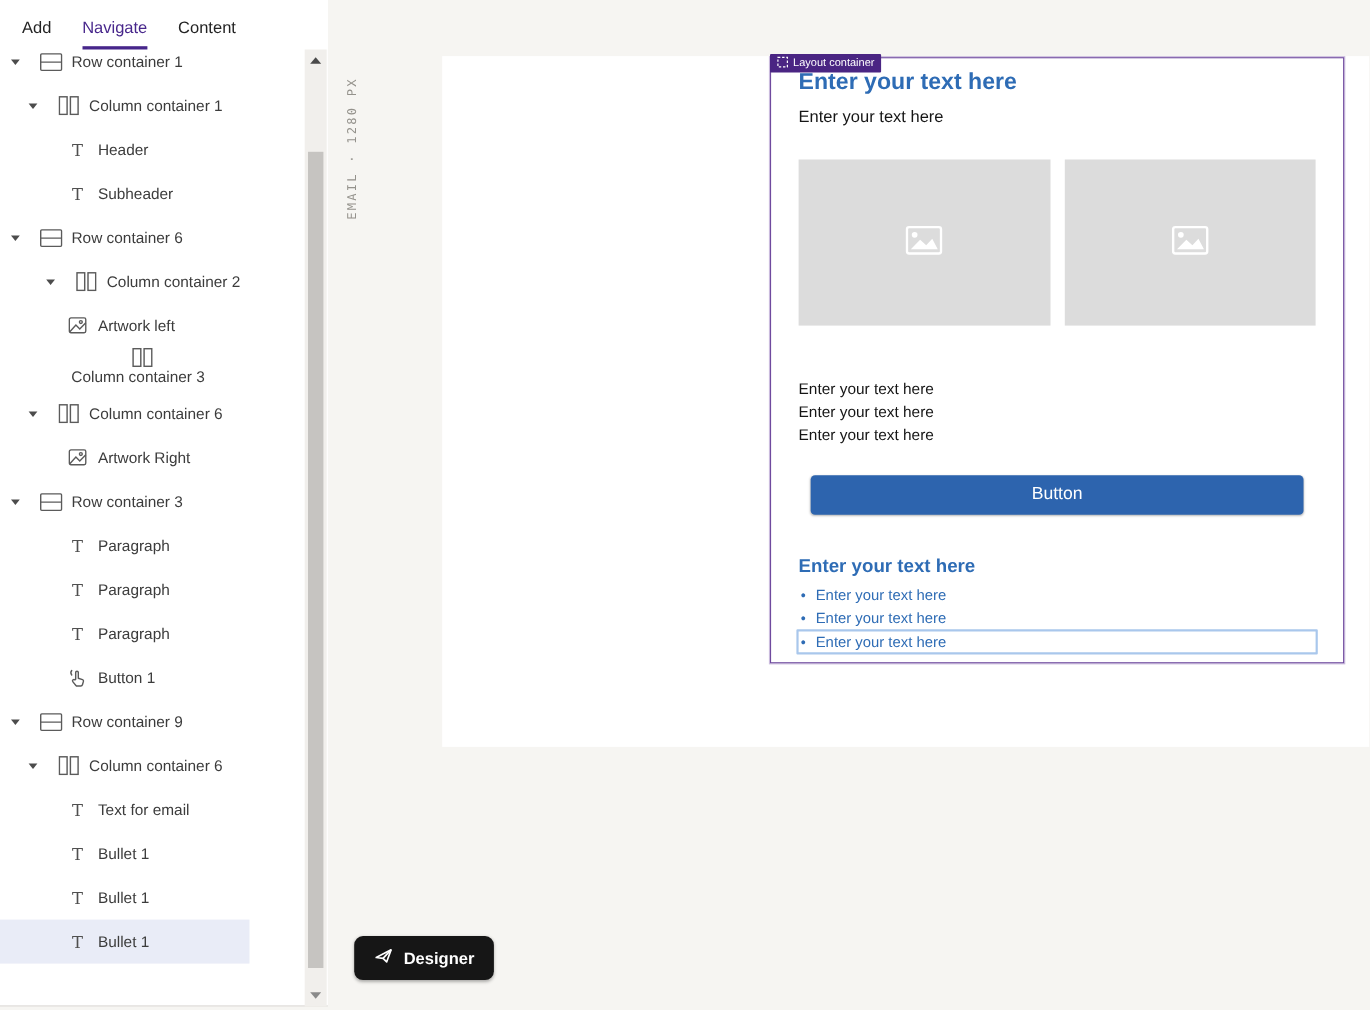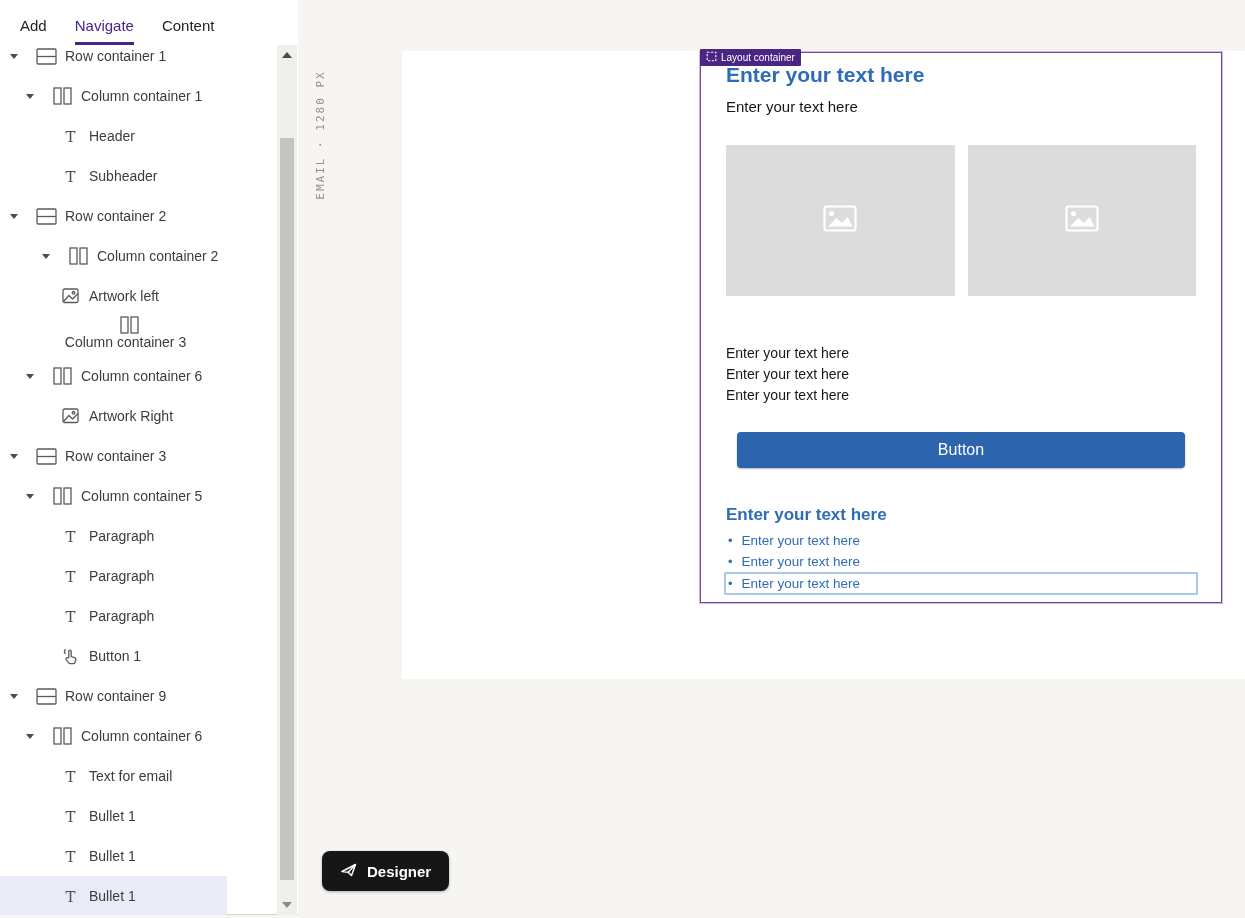--- a/index.html
+++ b/index.html
@@ -174,21 +174,21 @@
           <span class="label">Subheader</span>
         </div>
         <div class="tree-row" style="padding-left: 8px;">
           <span class="caret"></span>
           <span class="icon-box">
             <svg width="21" height="17" viewBox="0 0 21 17">
               <rect x="1" y="1" width="19" height="15" rx="1"></rect>
               <line x1="1" y1="8.5" x2="20" y2="8.5"></line>
             </svg>
           </span>
-          <span class="label">Row container 2</span>
+          <span class="label">Row container 6</span>
         </div>
         <div class="tree-row" style="padding-left: 40px;">
           <span class="caret"></span>
           <span class="icon-box">
             <svg width="19" height="18" viewBox="0 0 19 18">
               <rect x="1" y="1" width="7" height="16"></rect>
               <rect x="11" y="1" width="7" height="16"></rect>
             </svg>
           </span>
           <span class="label">Column container 2</span>
@@ -237,30 +237,20 @@
         </div>
         <div class="tree-row" style="padding-left: 8px;">
           <span class="caret"></span>
           <span class="icon-box">
             <svg width="21" height="17" viewBox="0 0 21 17">
               <rect x="1" y="1" width="19" height="15" rx="1"></rect>
               <line x1="1" y1="8.5" x2="20" y2="8.5"></line>
             </svg>
           </span>
           <span class="label">Row container 3</span>
-        </div>
-        <div class="tree-row" style="padding-left: 24px;">
-          <span class="caret"></span>
-          <span class="icon-box">
-            <svg width="19" height="18" viewBox="0 0 19 18">
-              <rect x="1" y="1" width="7" height="16"></rect>
-              <rect x="11" y="1" width="7" height="16"></rect>
-            </svg>
-          </span>
-          <span class="label">Column container 5</span>
         </div>
         <div class="tree-row" style="padding-left: 32px;">
           <span class="caret hidden"></span>
           <span class="icon-box">
             <svg width="15" height="16" viewBox="0 0 15 16">
               <text x="7.5" y="13.5" text-anchor="middle" font-family="DejaVu Serif, serif" font-size="15" fill="#4f4f4f" stroke="none">T</text>
             </svg>
           </span>
           <span class="label">Paragraph</span>
         </div>

